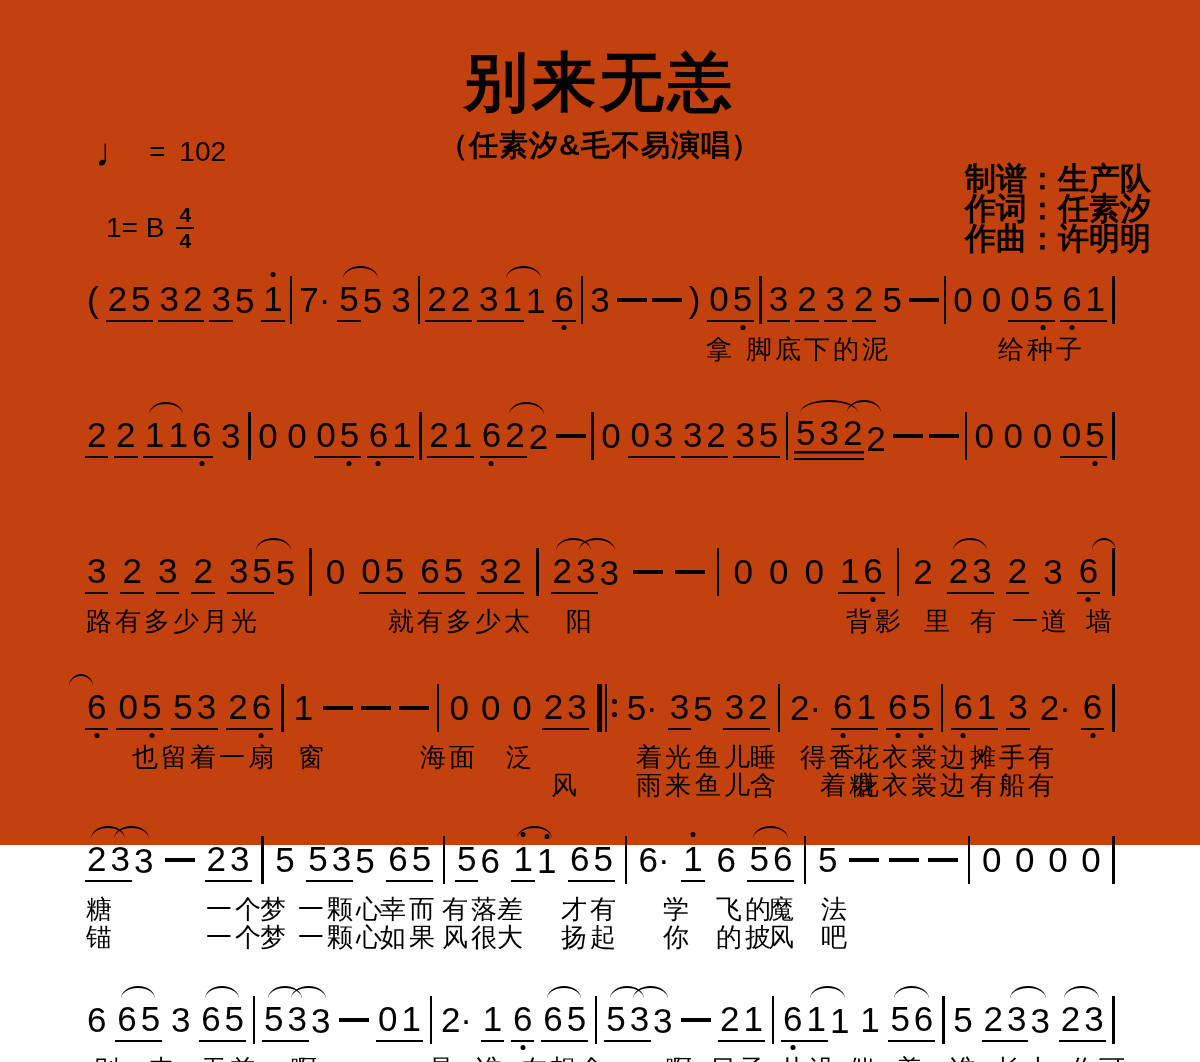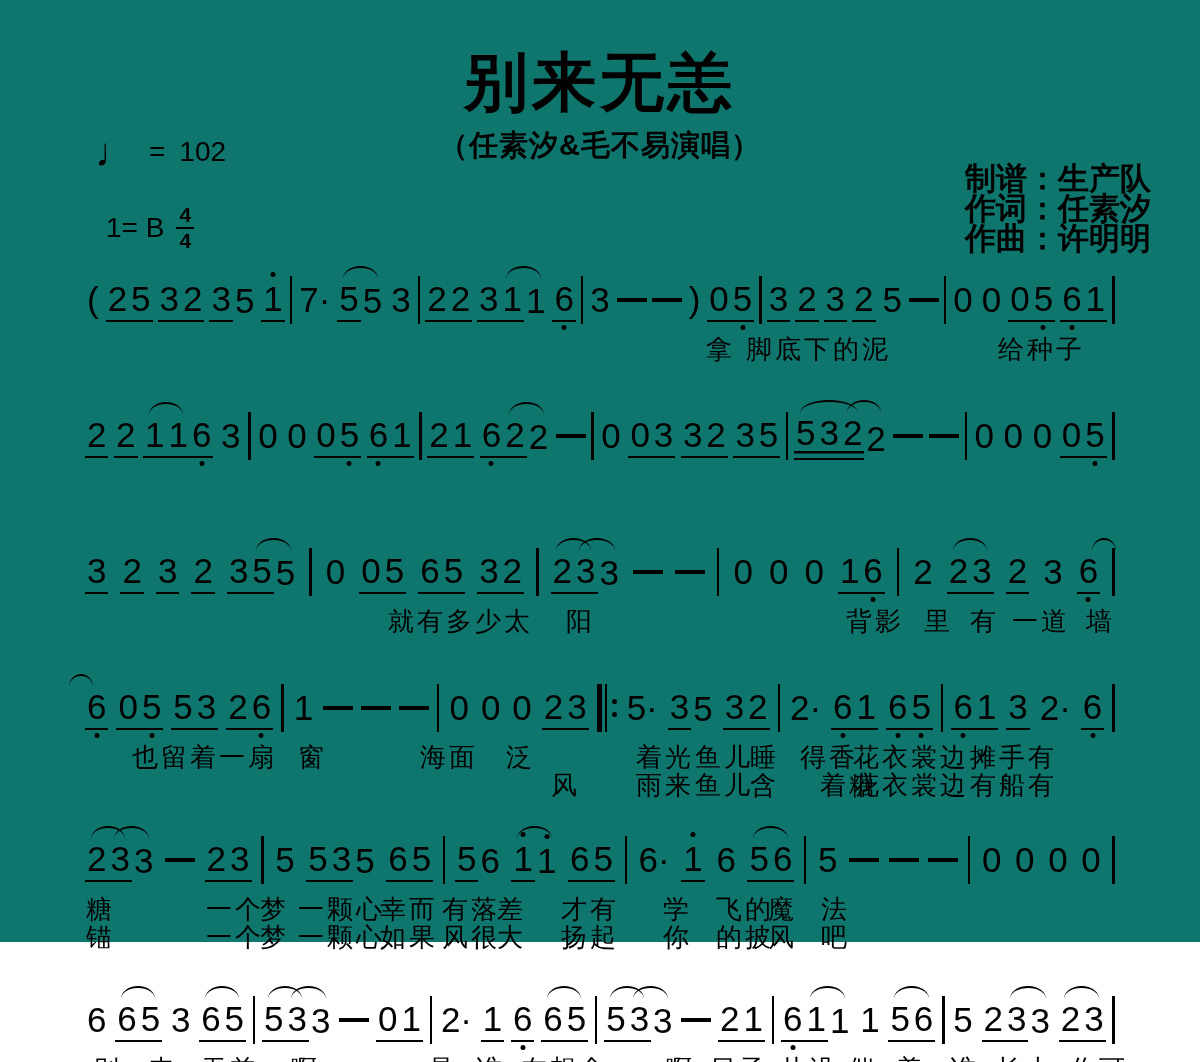--- a/index.html
+++ b/index.html
@@ -1,18 +1,18 @@
 <!DOCTYPE html>
 <html><head>
 <meta charset="utf-8">
 <style>
   html,body{margin:0;padding:0;background:#fff;}
   body{width:1200px;height:1062px;overflow:hidden;color:#000;
        font-family:"Liberation Sans",sans-serif;}
-  .page{position:relative;width:1200px;height:942px;background:#0f766e;}
+  .page{position:relative;width:1200px;height:845px;background:#c2410c;}
 
   .title{position:absolute;top:50px;left:0;right:0;margin:0;text-align:center;
          font-size:64px;font-weight:bold;letter-spacing:4px;line-height:1;}
   .subtitle{position:absolute;top:126px;left:0;right:0;text-align:center;
             font-size:29px;font-weight:600;letter-spacing:1px;}
 
   .tempo{position:absolute;top:136px;left:95px;display:flex;align-items:center;
          gap:14px;font-size:28px;}
   .qnote{font-size:40px;line-height:.8;}
   .keysig{position:absolute;top:204px;left:95px;display:flex;align-items:center;
@@ -309,20 +309,21 @@
             <span class="note u1">2</span>
           </span>
           <span class="note">3</span>
           <span class="grp">
             <span class="note u1 db">6</span>
             <i class="arc" style="left: 15px; width: 24px;"></i>
           </span>
           <span class="bar"></span>
         </div>
         <div class="lrow lrow1">
+          <span class="lyr" style="left: 86px;">路有多少月光</span>
           <span class="lyr" style="left: 388px; text-align: right;">就有多少太</span>
           <span class="lyr" style="left: 566px;">阳</span>
           <span class="lyr" style="left: 846px;">背影</span>
           <span class="lyr" style="left: 924px;">里</span>
           <span class="lyr" style="left: 970px;">有</span>
           <span class="lyr" style="left: 1012px;">一道</span>
           <span class="lyr" style="left: 1086px;">墙</span>
         </div>
       </div>
       <div class="sline">

